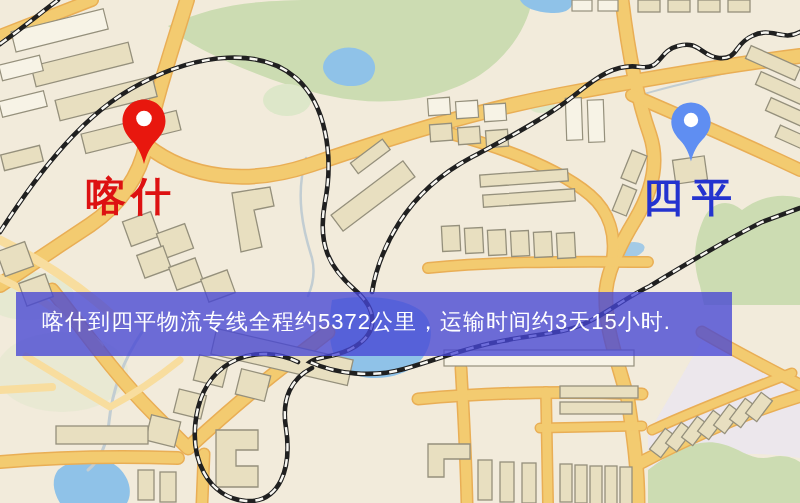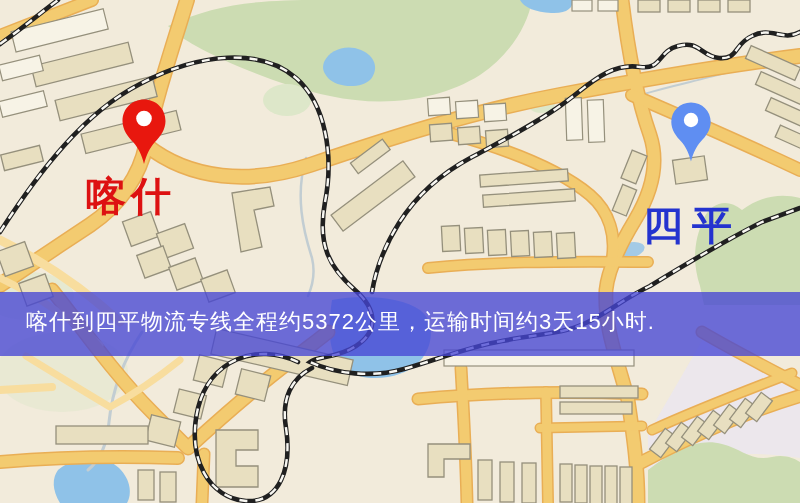--- a/index.html
+++ b/index.html
@@ -24,28 +24,28 @@
   .rail-base{fill:none;stroke:var(--railway,#202020);stroke-width:4.6;stroke-linecap:round;}
   .rail-dash{fill:none;stroke:var(--railway-dash,#f8f7f2);stroke-width:2.4;stroke-dasharray:8 8;}
 
   .marker{position:absolute;}
   .marker svg{display:block;}
   .marker-label{
     position:absolute;font-weight:bold;font-size:40px;line-height:1;
     white-space:nowrap;user-select:none;text-align:center;
   }
   .origin-label{left:86px;top:176px;color:var(--origin-label,#dd1111);letter-spacing:5px;}
-  .destination-label{left:643px;top:177px;color:var(--destination-label,#2433cf);letter-spacing:9px;margin-top:28px;}
+  .destination-label{left:643px;top:177px;color:var(--destination-label,#2433cf);letter-spacing:9px;}
   .origin-marker{left:120px;top:98px;}
   .destination-marker{left:669px;top:101px;}
   .pin-origin{fill:var(--origin-pin,#e8170e);}
   .pin-destination{fill:var(--destination-pin,#5f8ef2);}
 
   .route-banner{
-    position:absolute;left:0;top:292px;width:800px;height:64px;
+    position:absolute;left:16px;top:292px;width:716px;height:64px;
     background:var(--banner-bg,#4646d4c6);
     display:flex;align-items:center;
   }
   .route-banner span{
     color:var(--banner-text,#ffffff);font-size:22px;padding-left:26px;
     letter-spacing:1px;transform:translateY(-2px);
   }
 </style>
 </head>
 <body>

